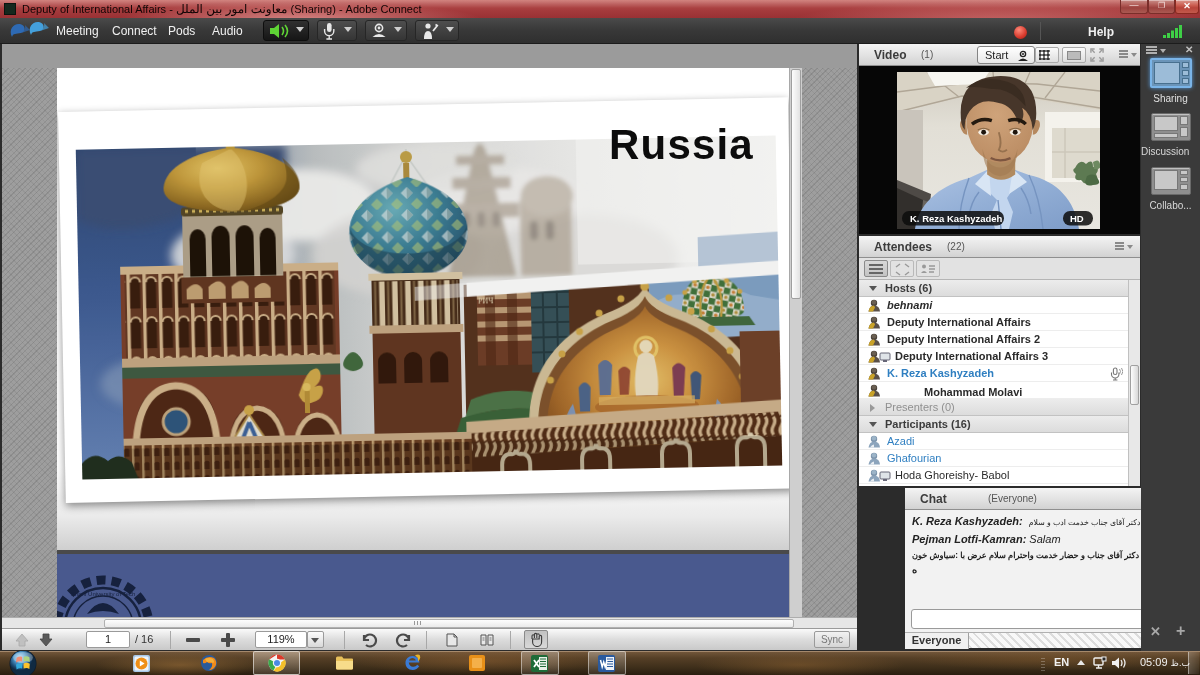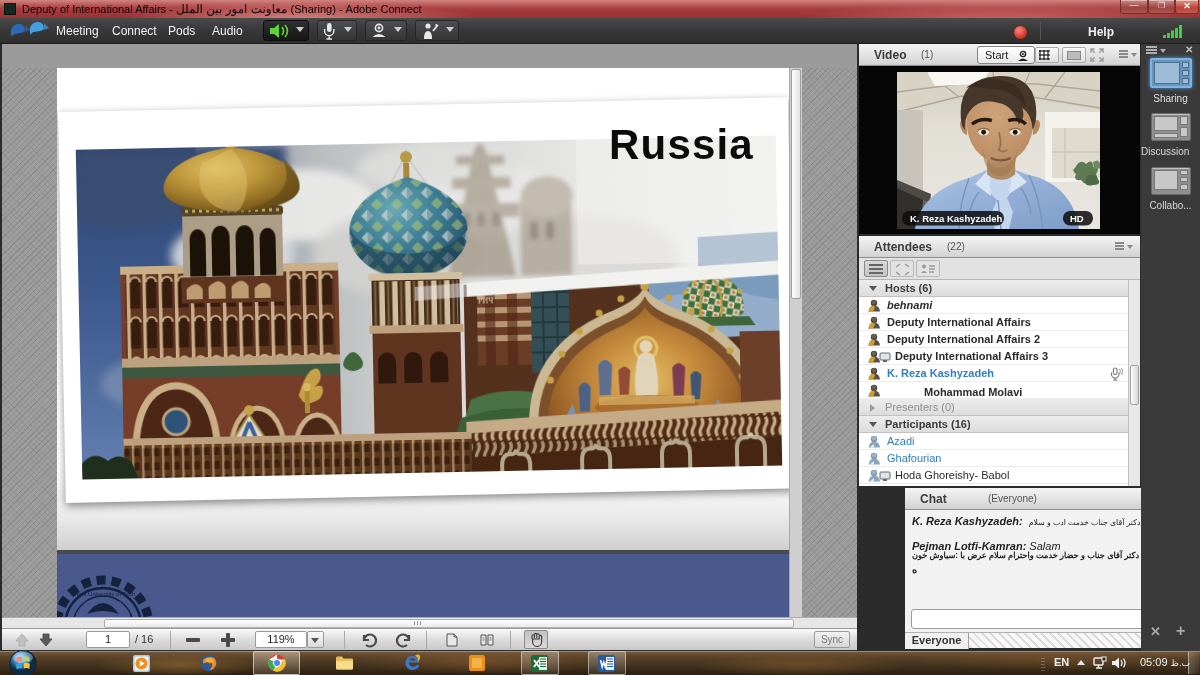--- a/index.html
+++ b/index.html
@@ -670,21 +670,21 @@
   </div>
 </div>
 <div class="abs" id="chatpod" style="left:905px;top:488px;width:281px;height:160px;background:#f2f2f2;">
   <div class="abs" style="left:0;top:0;width:281px;height:22px;background:linear-gradient(180deg,#f4f4f4,#e0e0e0 60%,#d2d2d2);border-bottom:1px solid #8f8f8f;">
     <div class="abs" style="left:15px;top:4px;font-size:12px;font-weight:bold;color:#3c3c3c;">Chat</div>
     <div class="abs" style="left:55px;top:5px;font-size:10px;color:#555;margin-left:28px;">(Everyone)</div>
     <div class="abs" style="left:258px;top:9px;width:9px;height:2px;background:#8a8a8a;box-shadow:0 3px 0 #8a8a8a,0 -3px 0 #8a8a8a;"></div>
     <div class="abs" style="left:270px;top:9px;width:0;height:0;border-left:3px solid transparent;border-right:3px solid transparent;border-top:4px solid #8a8a8a;"></div>
   </div>
   <div class="abs" style="left:7px;top:27px;width:268px;height:14px;font-size:11px;color:#222;white-space:nowrap;overflow:hidden;"><b><i>K. Reza Kashyzadeh:</i></b>&nbsp; <span style="font-size:7.8px">بزرگوار میهمی دکتر آقای جناب خدمت ادب و سلام</span></div>
-  <div class="abs" style="left:7px;top:45px;width:266px;height:14px;font-size:11px;color:#222;margin-top:7px;"><b><i>Pejman Lotfi-Kamran:</i></b> <i>Salam</i></div>
+  <div class="abs" style="left:7px;top:45px;width:266px;height:14px;font-size:11px;color:#222;"><b><i>Pejman Lotfi-Kamran:</i></b> <i>Salam</i></div>
   <div class="abs" style="left:7px;top:62px;width:268px;height:14px;font-size:8.2px;color:#222;font-weight:bold;white-space:nowrap;overflow:hidden;">زاد کاشی دکتر آقای جناب و حضار خدمت واحترام سلام عرض با :سياوش خون</div>
   <div class="abs" style="left:7px;top:76px;font-size:10px;color:#222;font-weight:bold;">ه</div>
 
   <div class="abs" style="left:6px;top:121px;width:240px;height:20px;background:#fff;border:1px solid #9a9a9a;border-radius:3px;"></div>
   <div class="abs" style="left:250px;top:120px;width:26px;height:22px;background:linear-gradient(180deg,#fafafa,#e0e0e0);border:1px solid #9a9a9a;border-radius:3px;">
     <svg class="abs" style="left:4px;top:4px;" width="17" height="14" viewBox="0 0 17 14">
         <ellipse cx="8.5" cy="6" rx="7" ry="5" fill="#b9b9b9" stroke="#8a8a8a" stroke-width="1"></ellipse>
         <path d="M5 10 L3.5 13 L8 11 Z" fill="#b9b9b9" stroke="#8a8a8a" stroke-width=".8"></path>
         <ellipse cx="8.5" cy="6" rx="3.5" ry="2" fill="none" stroke="#8a8a8a" stroke-width=".8"></ellipse>
       </svg>

